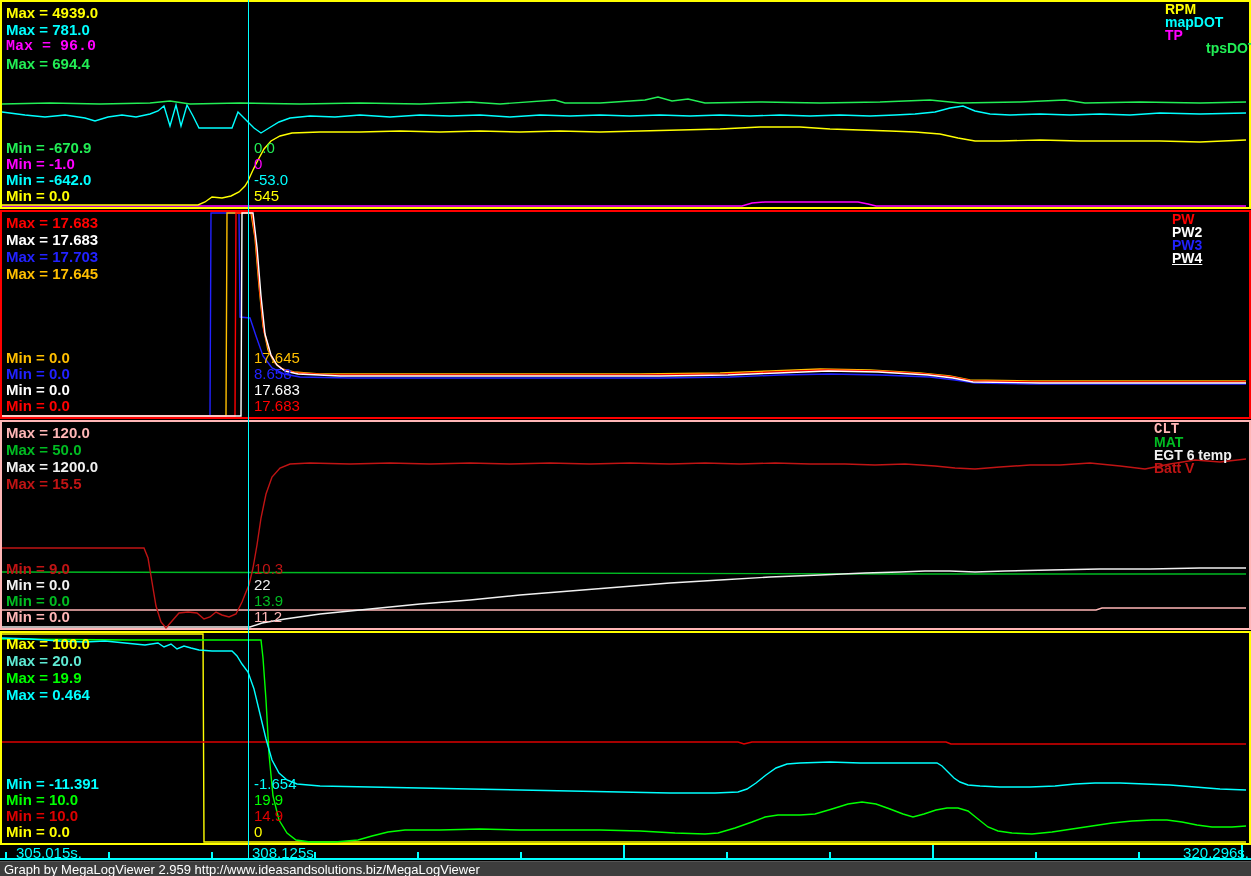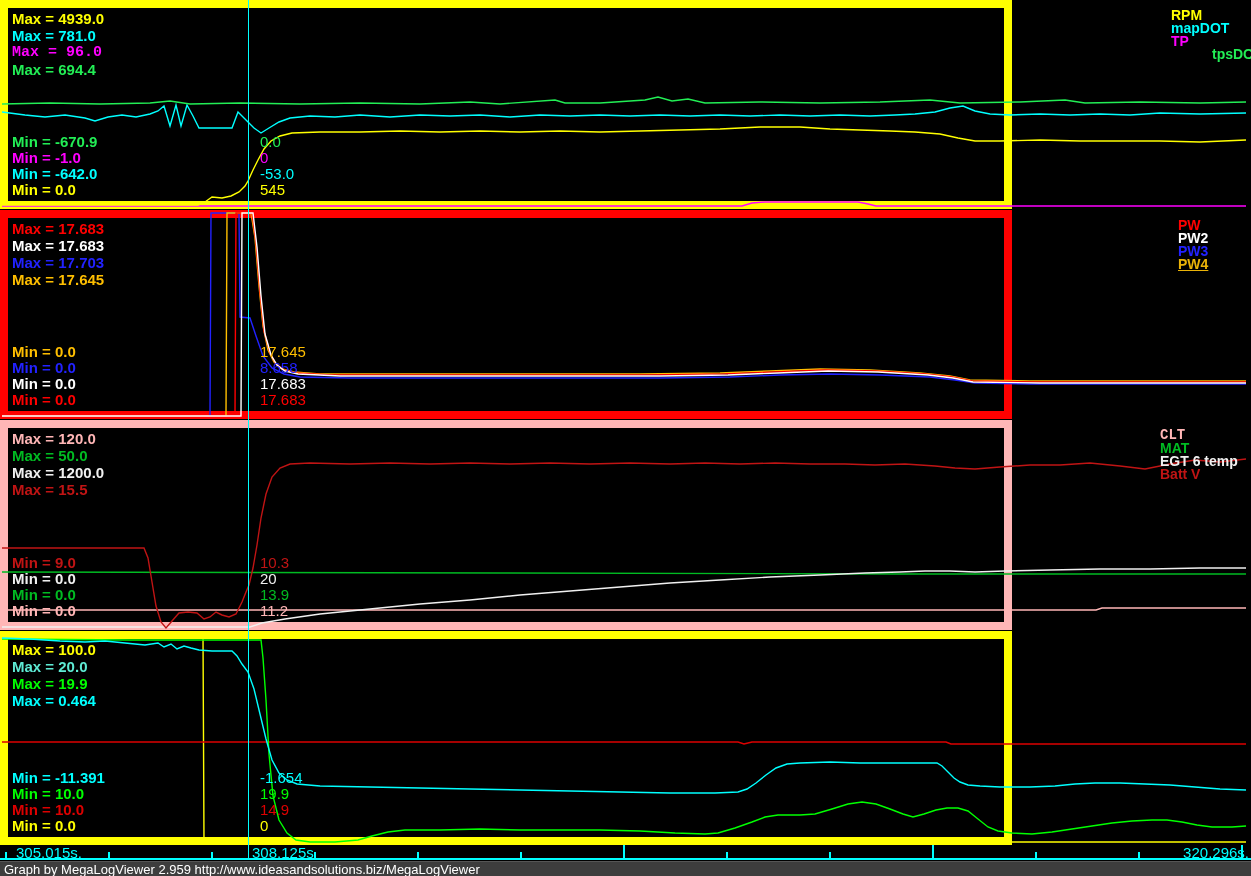--- a/index.html
+++ b/index.html
@@ -1,18 +1,18 @@
 <!DOCTYPE html>
 <html><head>
 <meta charset="utf-8">
 <style>
   html,body{margin:0;padding:0;background:#000;}
   #stage{position:relative;width:1251px;height:876px;background:#000;overflow:hidden;
          font-family:"Liberation Sans",sans-serif;}
-  .panel{position:absolute;left:0;width:1012px;border:8px solid #c4b5fd;box-sizing:border-box;background:#000;}
+  .panel{position:absolute;left:0;width:1251px;border:2px solid #c4b5fd;box-sizing:border-box;background:#000;}
   #chart-svg{position:absolute;left:0;top:0;z-index:2;pointer-events:none;}
   .max-block{position:absolute;left:4px;top:2px;z-index:3;}
   .max-block .lbl{font-size:15px;font-weight:bold;line-height:17px;white-space:pre;}
   .min-block{position:absolute;left:4px;bottom:3px;z-index:3;}
   .min-block .lbl{font-size:15px;font-weight:bold;line-height:16px;white-space:pre;}
   .cursor-block{position:absolute;bottom:3px;z-index:3;}
   .cursor-block .lbl{font-size:15px;font-weight:normal;line-height:16px;white-space:pre;}
   .legend-block{position:absolute;top:1px;z-index:3;}
   .legend-block .lbl{font-size:14px;font-weight:bold;line-height:13px;white-space:pre;}
   #cursor-line{position:absolute;top:0;width:1px;height:860px;z-index:4;}
@@ -72,40 +72,40 @@
     <div class="cursor-block" style="left: 252px;">
         <div class="lbl" style="color: rgb(255, 191, 0);">17.645</div>
         <div class="lbl" style="color: rgb(34, 34, 255);">8.658</div>
         <div class="lbl" style="color: rgb(255, 255, 255);">17.683</div>
         <div class="lbl" style="color: rgb(255, 0, 0);">17.683</div>
       </div>
     <div class="legend-block" style="left: 1170px;">
         <div class="lbl" style="color: rgb(255, 0, 0);">PW</div>
         <div class="lbl" style="color: rgb(255, 255, 255);">PW2</div>
         <div class="lbl" style="color: rgb(34, 34, 255);">PW3</div>
-        <div class="lbl" style="color: #eab308; text-decoration: underline;">PW4</div>
+        <div class="lbl" style="color: #ffffff; text-decoration: underline;">PW4</div>
       </div>
   </div>
 
   <div class="panel" style="top: 420px; height: 210px; border-color: rgb(255, 182, 182);">
     <div class="max-block">
         <div class="lbl" style="color: rgb(255, 182, 182);">Max = 120.0</div>
         <div class="lbl" style="color: rgb(0, 187, 34);">Max = 50.0</div>
         <div class="lbl" style="color: rgb(240, 240, 240);">Max = 1200.0</div>
         <div class="lbl" style="color: rgb(192, 20, 20);">Max = 15.5</div>
       </div>
     <div class="min-block">
         <div class="lbl" style="color: rgb(192, 20, 20);">Min = 9.0</div>
         <div class="lbl" style="color: rgb(240, 240, 240);">Min = 0.0</div>
         <div class="lbl" style="color: rgb(0, 187, 34);">Min = 0.0</div>
         <div class="lbl" style="color: rgb(255, 182, 182);">Min = 0.0</div>
       </div>
     <div class="cursor-block" style="left: 252px;">
         <div class="lbl" style="color: rgb(192, 20, 20);">10.3</div>
-        <div class="lbl" style="color: rgb(240, 240, 240);">20</div>
+        <div class="lbl" style="color: rgb(240, 240, 240);">22</div>
         <div class="lbl" style="color: rgb(0, 187, 34);">13.9</div>
         <div class="lbl" style="color: rgb(255, 182, 182);">11.2</div>
       </div>
     <div class="legend-block" style="left: 1152px;">
         <div class="lbl" style="color: rgb(255, 182, 182); font-family: Liberation Mono, monospace;">CLT</div>
         <div class="lbl" style="color: rgb(0, 187, 34);">MAT</div>
         <div class="lbl" style="color: rgb(240, 240, 240);">EGT 6 temp</div>
         <div class="lbl" style="color: rgb(192, 20, 20);">Batt V</div>
       </div>
   </div>

